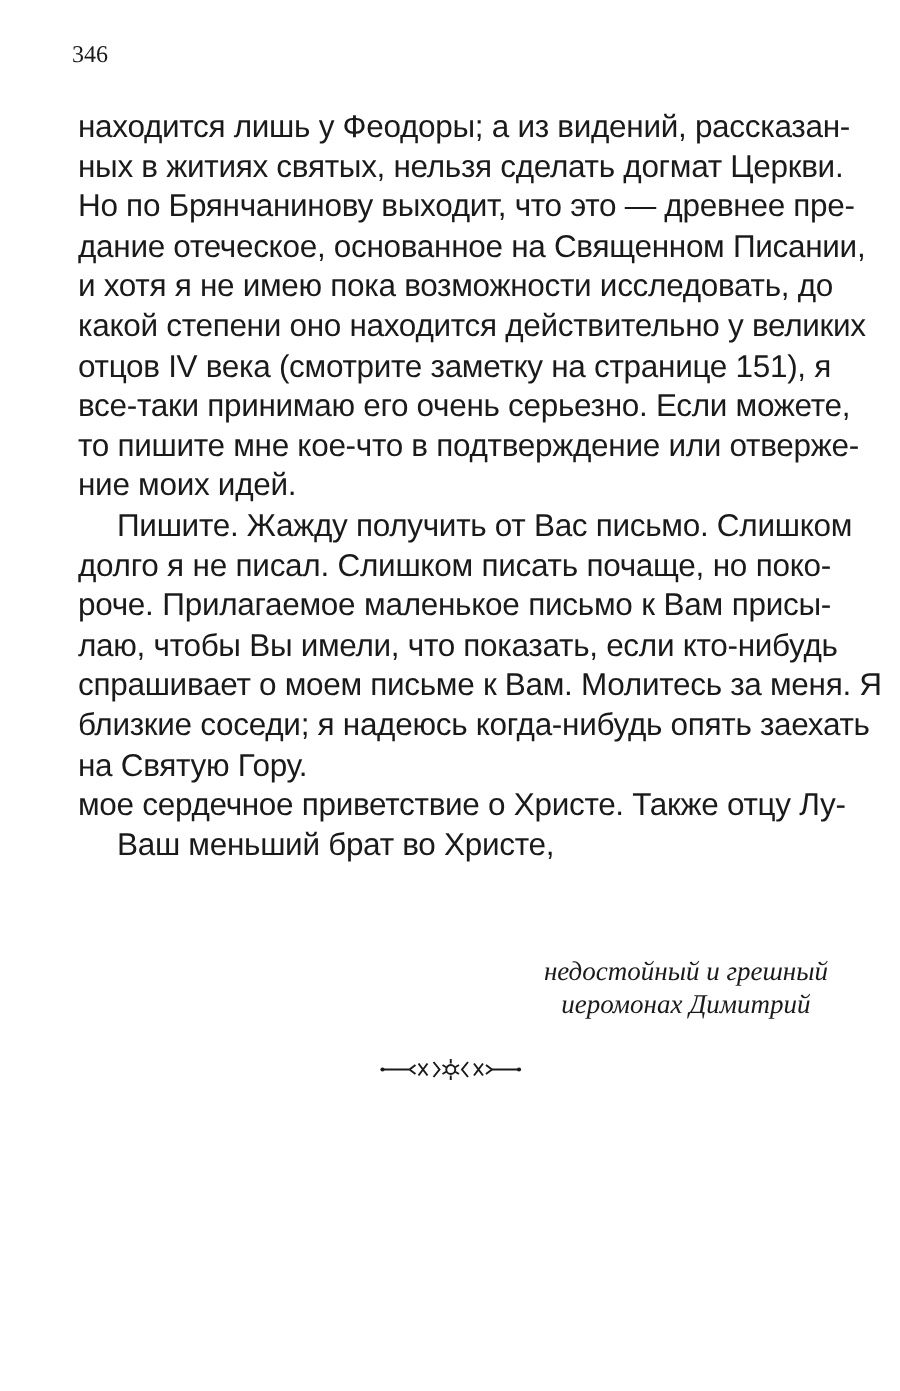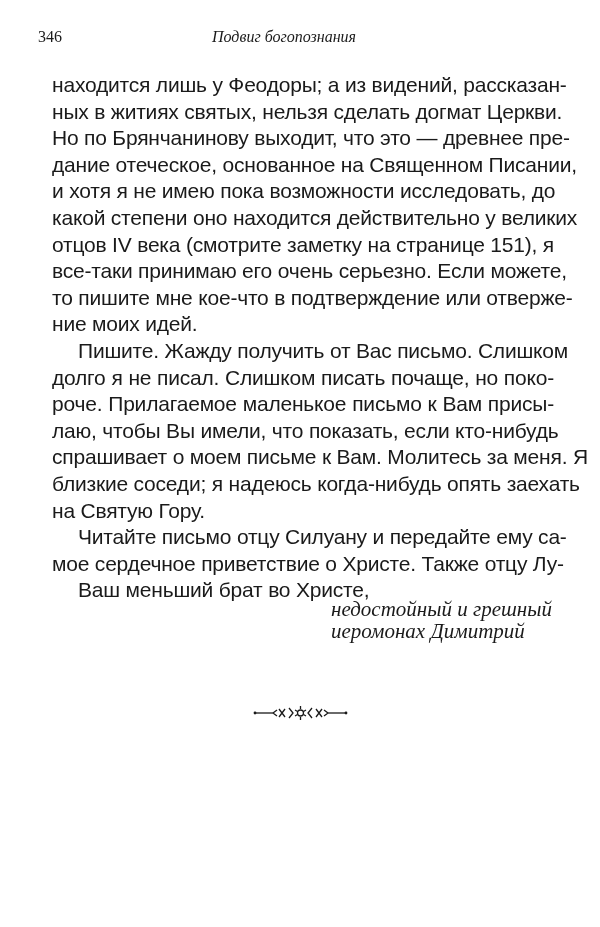--- a/index.html
+++ b/index.html
@@ -1,53 +1,51 @@
 <!DOCTYPE html>
 <html><head>
 <meta charset="utf-8">
 <style>
   html, body { margin: 0; padding: 0; background: #ffffff; }
   body { width: 600px; height: 927px; position: relative; overflow: hidden; color: #1a1a1a; }
-  .header { position: absolute; top: 28px; left: 38px; width: 502px; height: 24px; }
+  .header { position: absolute; top: 28px; left: 48px; width: 502px; height: 24px; }
   .page-num { position: absolute; left: 0; top: 0; font-family: "Liberation Serif", serif; font-size: 16px; }
   .running-title { position: absolute; left: 174px; top: 0; font-family: "Liberation Serif", serif; font-style: italic; font-size: 16px; }
   .body-text { position: absolute; top: 72px; left: 52px; width: 502px; font-family: Liberation Sans, sans-serif; font-size: 21px; line-height: 26.6px; letter-spacing: -0.2px; }
   .line { display: block; white-space: nowrap; text-align: justify; text-align-last: justify; height: 26.6px; }
   .line.last { text-align-last: left; }
   .line.indent { padding-left: 26px; }
-  .signature { position: absolute; top: 598px; right: 48px; text-align: left; font-family: "Liberation Serif", serif; font-style: italic; font-size: 21px; line-height: 22px; }
+  .signature { position: absolute; top: 636px; right: 48px; text-align: center; font-family: "Liberation Serif", serif; font-style: italic; font-size: 18px; line-height: 22px; }
   .ornament { position: absolute; top: 703px; left: 253px; width: 95px; height: 20px; }
 </style>
 </head>
 <body>
 
 <div class="header">
   <span class="page-num">346</span>
-  <span class="running-title">Подвиг богопознания</span>
 </div>
 
 <div class="body-text">
   <span class="line">находится лишь у Феодоры; а из видений, рассказан-</span>
   <span class="line">ных в житиях святых, нельзя сделать догмат Церкви.</span>
   <span class="line">Но по Брянчанинову выходит, что это — древнее пре-</span>
   <span class="line">дание отеческое, основанное на Священном Писании,</span>
   <span class="line">и хотя я не имею пока возможности исследовать, до</span>
   <span class="line">какой степени оно находится действительно у великих</span>
   <span class="line">отцов IV века (смотрите заметку на странице 151), я</span>
   <span class="line">все-таки принимаю его очень серьезно. Если можете,</span>
   <span class="line">то пишите мне кое-что в подтверждение или отверже-</span>
   <span class="line last">ние моих идей.</span>
   <span class="line indent">Пишите. Жажду получить от Вас письмо. Слишком</span>
   <span class="line">долго я не писал. Слишком писать почаще, но поко-</span>
   <span class="line">роче. Прилагаемое маленькое письмо к Вам присы-</span>
   <span class="line">лаю, чтобы Вы имели, что показать, если кто-нибудь</span>
   <span class="line">спрашивает о моем письме к Вам. Молитесь за меня. Я</span>
   <span class="line">близкие соседи; я надеюсь когда-нибудь опять заехать</span>
   <span class="line last">на Святую Гору.</span>
-  <span class="line indent">Читайте письмо отцу Силуану и передайте ему са-</span>
   <span class="line">мое сердечное приветствие о Христе. Также отцу Лу-</span>
   <span class="line indent last">Ваш меньший брат во Христе,</span>
 </div>
 
 <div class="signature">
   <div>недостойный и грешный</div>
   <div>иеромонах Димитрий</div>
 </div>
 
 <div class="ornament">

